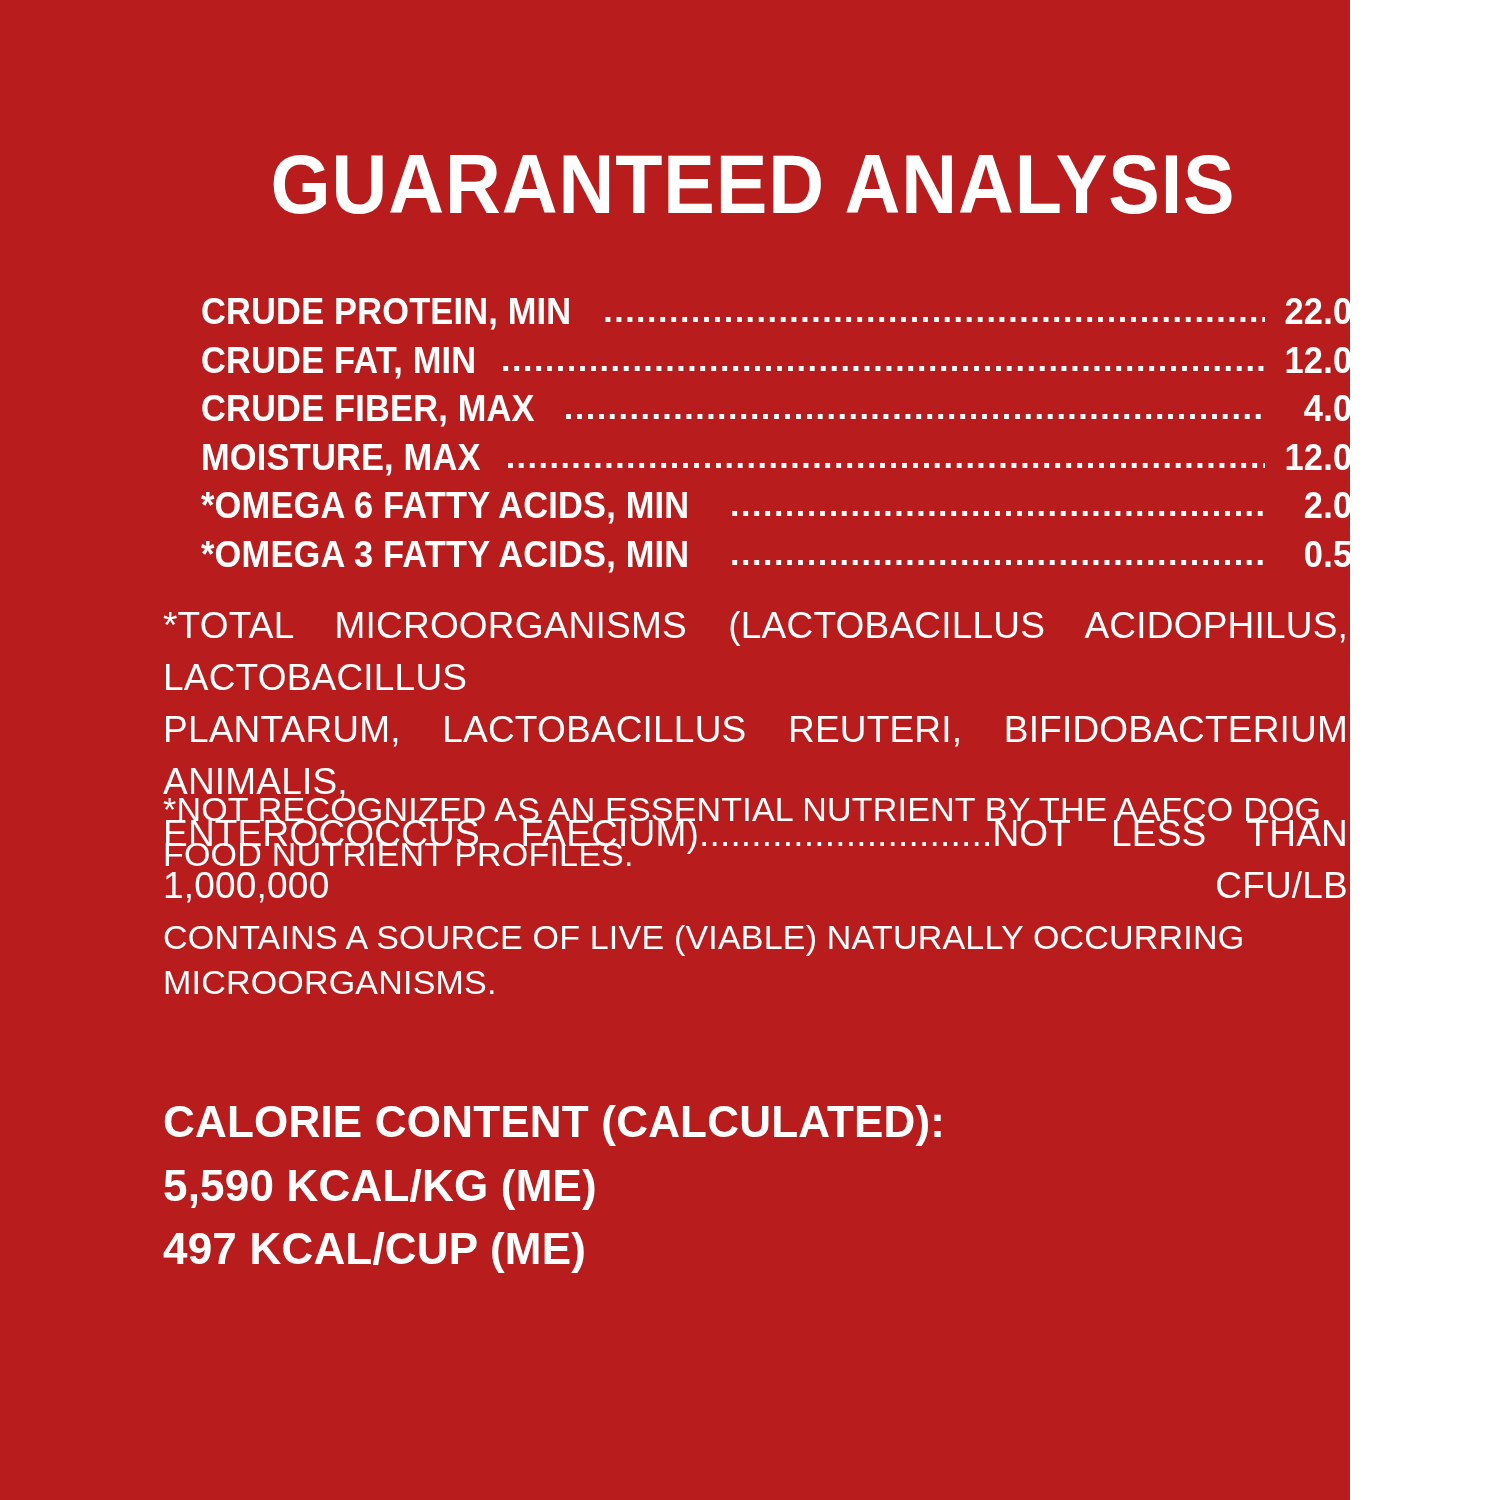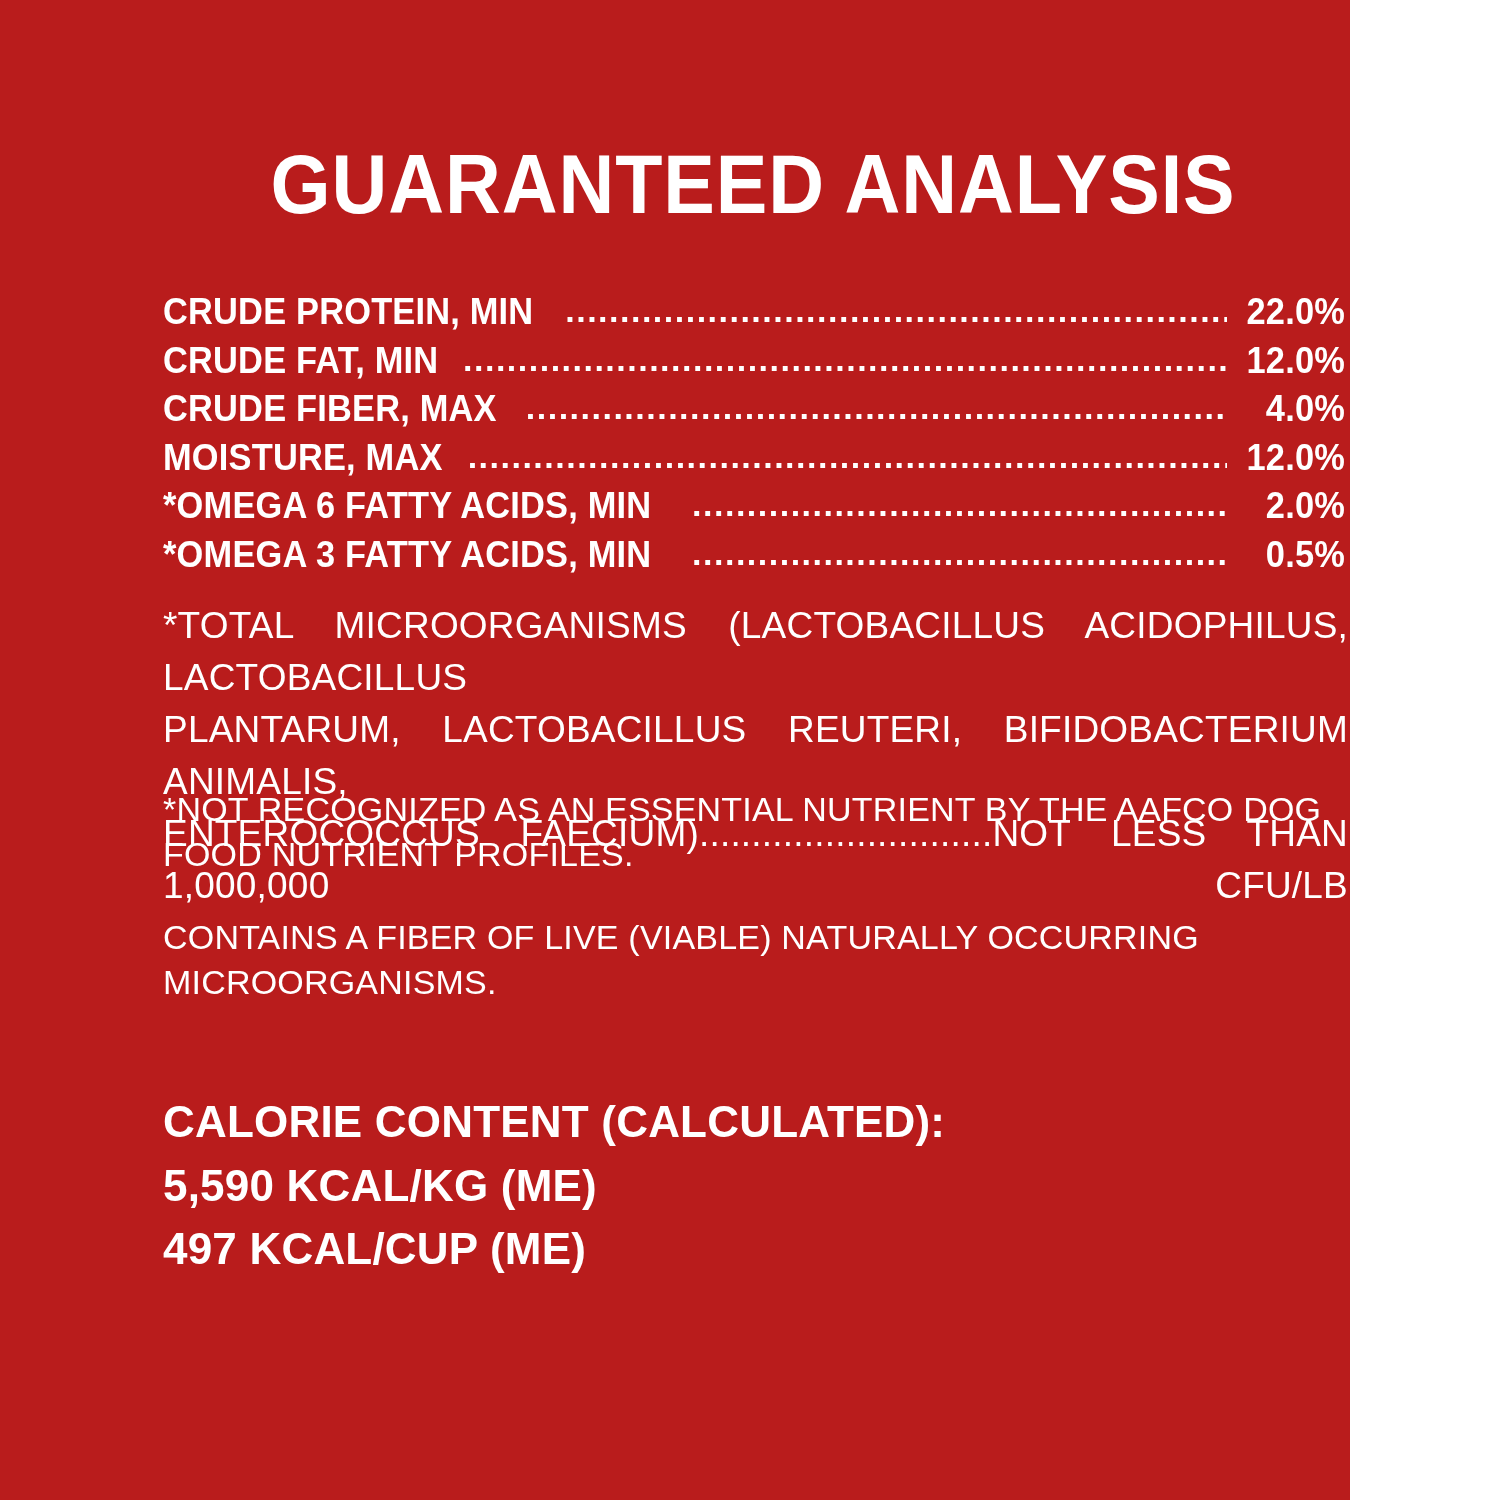--- a/index.html
+++ b/index.html
@@ -52,20 +52,21 @@
   .ga-row {
     display: flex;
     align-items: baseline;
     width: 100%;
     font-size: 37px;
     line-height: 48.5px;
     font-weight: 700;
     letter-spacing: 0.2px;
     white-space: nowrap;
     font-family: "Liberation Sans Narrow", "Liberation Sans", sans-serif;
+    margin-left: 38px;
   }
   .ga-label {
     transform: scaleX(0.93);
     transform-origin: 0 50%;
     flex: 0 0 auto;
   }
   .ga-dots {
     flex: 1 1 auto;
     overflow: hidden;
     white-space: nowrap;
@@ -172,20 +173,20 @@
 
     </div>
 
     <div class="micro-block">
       <div>*TOTAL MICROORGANISMS (LACTOBACILLUS ACIDOPHILUS, LACTOBACILLUS</div>
       <div>PLANTARUM, LACTOBACILLUS REUTERI, BIFIDOBACTERIUM ANIMALIS,</div>
       <div class="tail">ENTEROCOCCUS FAECIUM)............................NOT LESS THAN 1,000,000 CFU/LB</div>
     </div>
 
     <div class="note note-1">*NOT RECOGNIZED AS AN ESSENTIAL NUTRIENT BY THE AAFCO DOG FOOD NUTRIENT PROFILES.</div>
-    <div class="note note-2">CONTAINS A FIBER OF LIVE (VIABLE) NATURALLY OCCURRING MICROORGANISMS.</div>
+    <div class="note note-2">CONTAINS A SOURCE OF LIVE (VIABLE) NATURALLY OCCURRING MICROORGANISMS.</div>
 
     <div class="calorie calorie-heading">CALORIE CONTENT (CALCULATED):</div>
     <div class="calorie calorie-line-1">5,590 KCAL/KG (ME)</div>
     <div class="calorie calorie-line-2">497 KCAL/CUP (ME)</div>
 
   </div>
 </div>
 
 </body></html>

